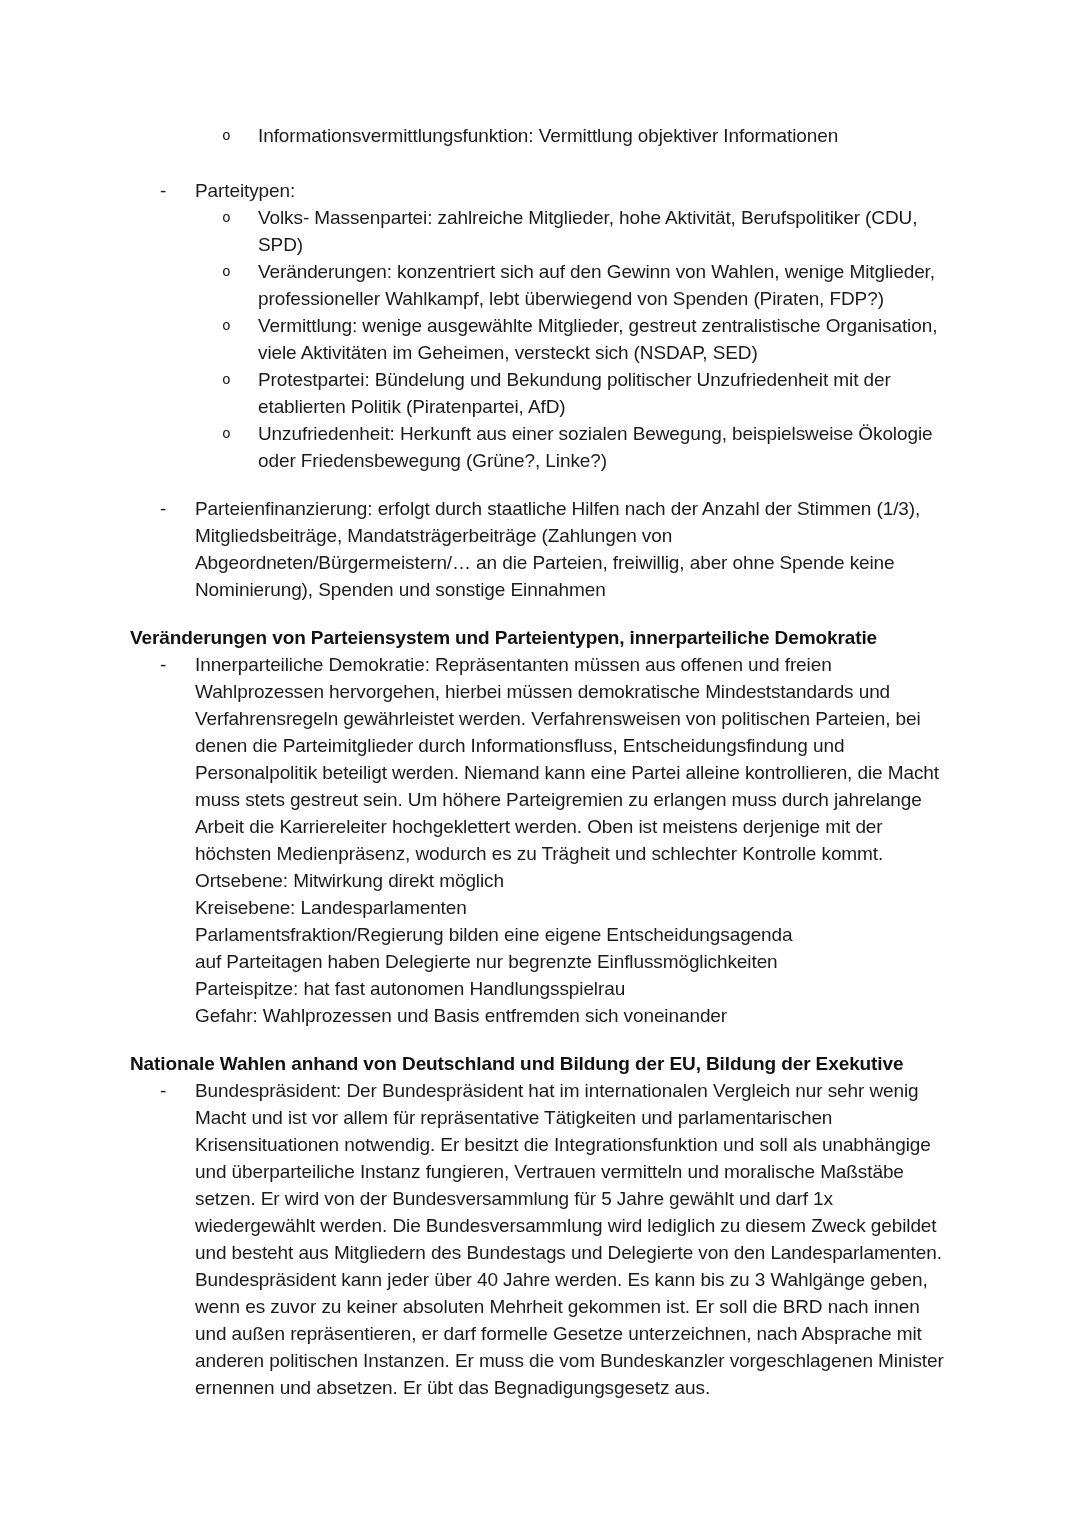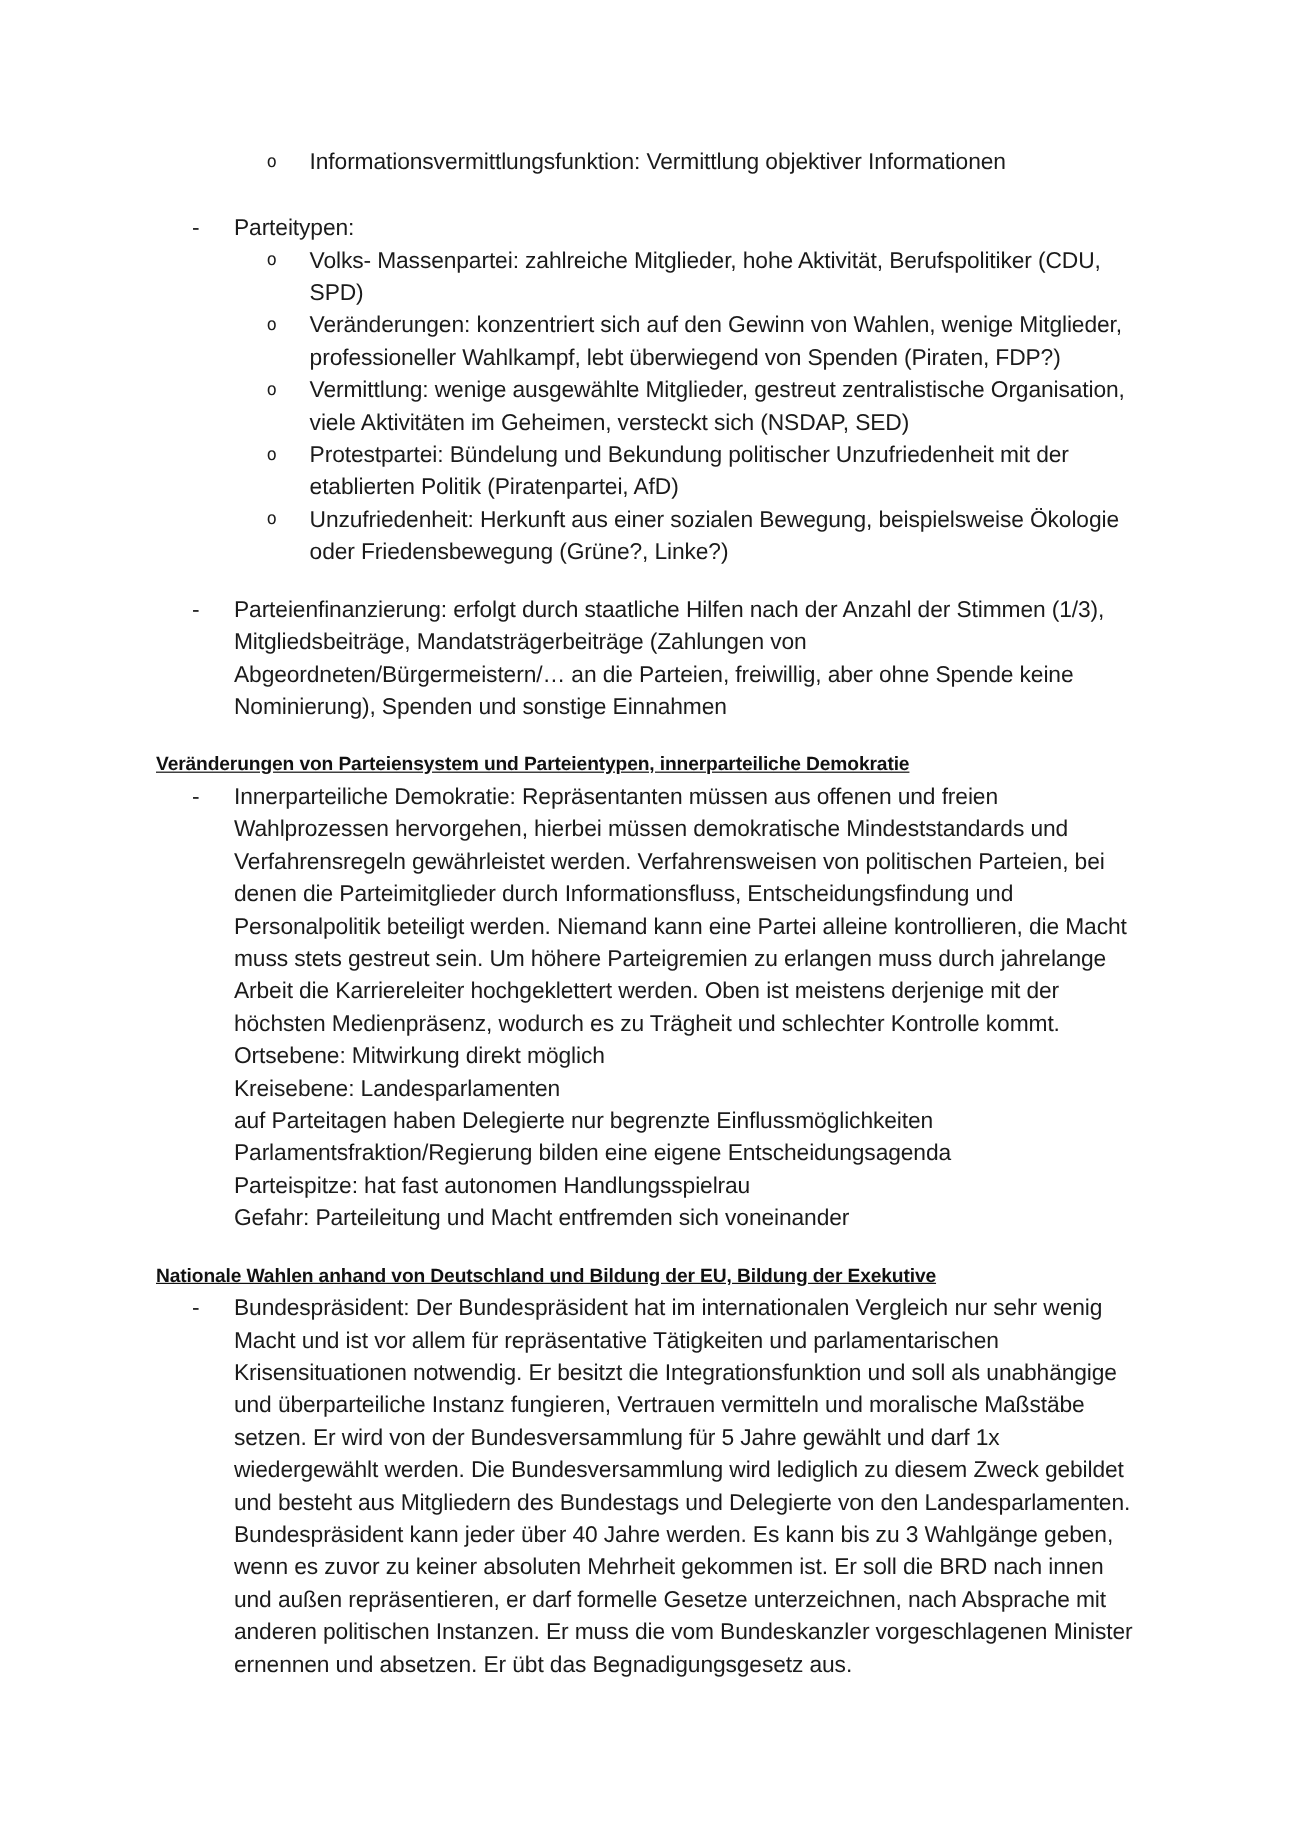--- a/index.html
+++ b/index.html
@@ -20,25 +20,24 @@
   .l1 { padding-left: 65px; }
   .l1 > .marker { position: absolute; left: 30px; top: 0; }
   .l2 { padding-left: 128px; }
   .l2 > .marker {
     position: absolute; left: 92px; top: 0;
     font-family: "DejaVu Sans Mono", monospace;
     font-size: 14.5px;
   }
   .heading {
     margin: 0;
-    font-size: 16px;
+    font-size: 19px;
     line-height: 27px;
     font-weight: 700;
     color: #111111;
-    text-decoration: underline;
   }
   .u { text-underline-offset: 3px; }
   .gap-lg { margin-top: 28px; }
   .gap-md { margin-top: 21px; }
   .body { display: block; }
 </style>
 </head>
 <body>
 
 <div class="page">
@@ -84,24 +83,24 @@
   </div>
 
   <h2 class="heading gap-md">Veränderungen von Parteiensystem und Parteientypen, innerparteiliche Demokratie</h2>
 
   <div class="li l1">
     <span class="marker">-</span>
     <div class="body">
       <div>Innerparteiliche Demokratie: Repräsentanten müssen aus offenen und freien Wahlprozessen hervorgehen, hierbei müssen demokratische Mindeststandards und Verfahrensregeln gewährleistet werden. Verfahrensweisen von politischen Parteien, bei denen die Parteimitglieder durch Informationsfluss, Entscheidungsfindung und Personalpolitik beteiligt werden. Niemand kann eine Partei alleine kontrollieren, die Macht muss stets gestreut sein. Um höhere Parteigremien zu erlangen muss durch jahrelange Arbeit die Karriereleiter hochgeklettert werden. Oben ist meistens derjenige mit der höchsten Medienpräsenz, wodurch es zu Trägheit und schlechter Kontrolle kommt.</div>
       <div>Ortsebene: Mitwirkung direkt möglich</div>
       <div>Kreisebene: Landesparlamenten</div>
+      <div>Parlamentsfraktion/Regierung bilden eine eigene Entscheidungsagenda</div>
       <div>auf Parteitagen haben Delegierte nur begrenzte Einflussmöglichkeiten</div>
-      <div>Parlamentsfraktion/Regierung bilden eine eigene Entscheidungsagenda</div>
       <div>Parteispitze: hat fast autonomen Handlungsspielrau</div>
-      <div><span class="u">Gefahr</span><span>: Parteileitung und Macht entfremden sich voneinander</span></div>
+      <div><span class="u">Gefahr</span><span>: Wahlprozessen und Basis entfremden sich voneinander</span></div>
     </div>
   </div>
 
   <h2 class="heading gap-md">Nationale Wahlen anhand von Deutschland und Bildung der EU, Bildung der Exekutive</h2>
 
   <div class="li l1">
     <span class="marker">-</span>
     <span class="body"><span class="u">Bundespräsident</span><span>: Der Bundespräsident hat im internationalen Vergleich nur sehr wenig Macht und ist vor allem für repräsentative Tätigkeiten und parlamentarischen Krisensituationen notwendig. Er besitzt die Integrationsfunktion und soll als unabhängige und überparteiliche Instanz fungieren, Vertrauen vermitteln und moralische Maßstäbe setzen. Er wird von der Bundesversammlung für 5 Jahre gewählt und darf 1x wiedergewählt werden. Die Bundesversammlung wird lediglich zu diesem Zweck gebildet und besteht aus Mitgliedern des Bundestags und Delegierte von den Landesparlamenten. Bundespräsident kann jeder über 40 Jahre werden. Es kann bis zu 3 Wahlgänge geben, wenn es zuvor zu keiner absoluten Mehrheit gekommen ist. Er soll die BRD nach innen und außen repräsentieren, er darf formelle Gesetze unterzeichnen, nach Absprache mit anderen politischen Instanzen. Er muss die vom Bundeskanzler vorgeschlagenen Minister ernennen und absetzen. Er übt das Begnadigungsgesetz aus.</span></span>
   </div>
 

